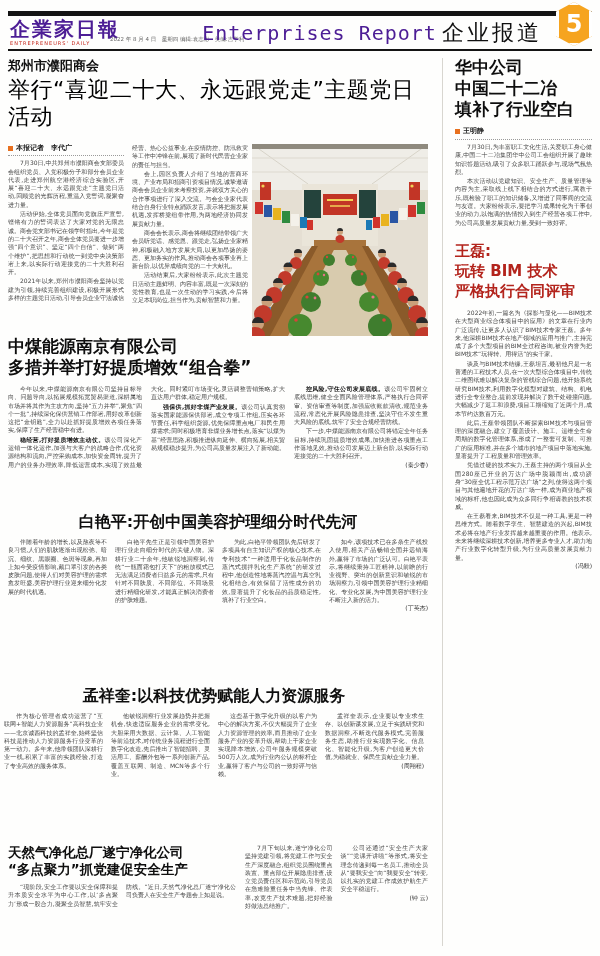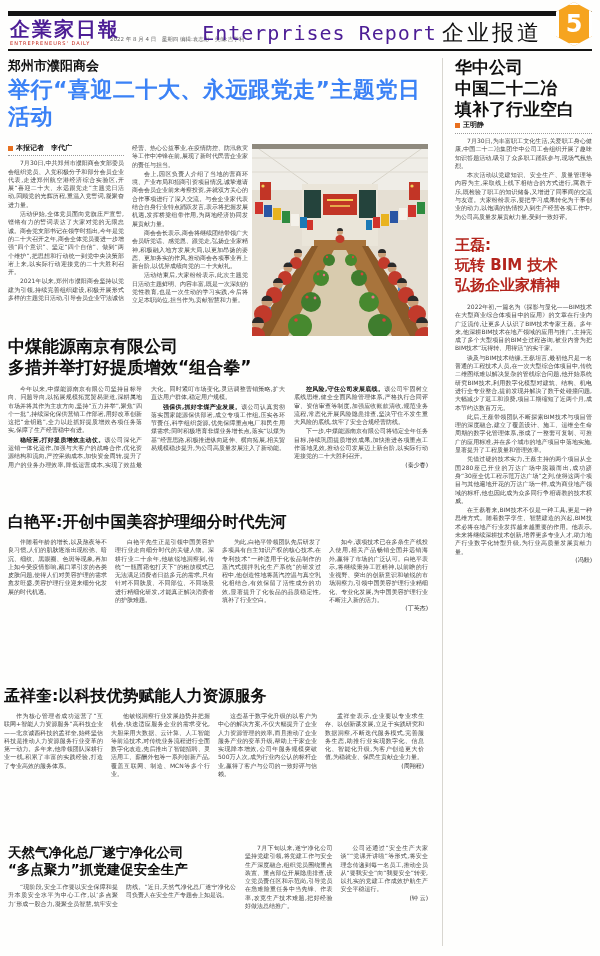--- a/index.html
+++ b/index.html
@@ -21,23 +21,23 @@
   .section-cn { color:#101010; font-size:22px; font-weight:400; letter-spacing:3px; }
   .page-badge {
     position:absolute; top:2px; right:8px; width:36px; height:44px;
     background:#f6a41f; border:3px solid #fff;
     clip-path:polygon(50% 0,100% 22%,100% 78%,50% 100%,0 78%,0 22%);
     display:flex; align-items:center; justify-content:center;
     color:#fff; font-size:24px; font-weight:900; z-index:5;
   }
   
   .kicker { font-size:13px; font-weight:900; color:#111; }
-  .headline-xl { font-size:22px; font-weight:700; color:#3b82f6; line-height:27px; letter-spacing:0.5px; margin-top:1px; }
+  .headline-xl { font-size:22px; font-weight:400; color:#000000; line-height:27px; letter-spacing:0.5px; margin-top:1px; }
   .headline-lg { font-size:17px; font-weight:900; color:#0e0e0e; line-height:21px; }
-  .headline-md { font-size:16px; font-weight:900; color:#0e0e0e; line-height:20px; }
+  .headline-md { font-size:16px; font-weight:900; color:#0e0e0e; line-height:20px;text-align:center; }
   .headline-sm { font-size:13.5px; font-weight:900; color:#0e0e0e; line-height:17px; }
   .body-text { font-size:6px; line-height:8.3px; color:#454545; text-align:justify; }
   .body-text p { text-indent:2em; margin-bottom:1px; }
   .lead-bold { font-weight:bold; color:#111; }
   .tail-byline { display:block; text-align:right; text-indent:0; color:#333; }
   .byline-row { display:flex; align-items:center; gap:3px; padding-bottom:3px; margin-bottom:3px;
     border-bottom:1px dotted #9a9a9a; }
   .byline-marker { width:5px; height:5px; background:#e8701f; flex:0 0 auto; }
   .byline-name { font-size:7px; font-weight:bold; color:#222; }
   .vrule { position:absolute; left:442px; top:58px; bottom:10px; width:1px; background:#d8d6d0; }
@@ -55,21 +55,21 @@
   
   .hrsec { position:absolute; left:4px; top:686px; width:420px; }
   .hr-body { margin-top:6px; column-count:4; column-gap:8px; height:122px; }
   
   .gas { position:absolute; left:8px; top:844px; width:420px; display:flex; gap:9px; }
   .gas-left { width:228px; }
   .gas-left-body { margin-top:5px; column-count:2; column-gap:8px; height:60px; }
   .gas-right { width:183px; column-count:2; column-gap:8px; height:104px; }
   
   .rcol { position:absolute; left:455px; top:57px; width:137px; }
-  .rt-byline { }
+  .rt-byline { margin-top:6px; }
   .rt-body { margin-top:2px; }
   .bim-head { margin-top:14px; color:#b3241c; font-size:15px; font-weight:900; line-height:20px; }
   .bim-body { margin-top:8px; }
 </style>
 </head>
 <body>
 
 <div class="page">
 
   <div class="topbar"></div>
@@ -297,21 +297,21 @@
       <div class="rt-body body-text">
         <p>7月30日,为丰富职工文化生活,关爱职工身心健康,中国二十二冶集团华中公司工会组织开展了趣味知识答题活动,吸引了众多职工踊跃参与,现场气氛热烈。</p>
         <p>本次活动以党建知识、安全生产、质量管理等内容为主,采取线上线下相结合的方式进行,寓教于乐,既检验了职工的知识储备,又增进了同事间的交流与友谊。大家纷纷表示,要把学习成果转化为干事创业的动力,以饱满的热情投入到生产经营各项工作中,为公司高质量发展贡献力量,受到一致好评。</p>
       </div>
     </div>
 
     <div>
       <div class="bim-head">
         <div>王磊:</div>
         <div>玩转 BIM 技术</div>
-        <div>弘扬企业家精神</div>
+        <div>严格执行合同评审</div>
       </div>
       <div class="bim-body body-text">
         <p>2022年初,一篇名为《探影与显化——BIM技术在大型商业综合体项目中的应用》的文章在行业内广泛流传,让更多人认识了BIM技术专家王磊。多年来,他深耕BIM技术在地产领域的应用与推广,主持完成了多个大型项目的BIM全过程咨询,被业内誉为把BIM技术“玩得转、用得活”的实干家。</p>
         <p>谈及与BIM技术结缘,王磊坦言,最初他只是一名普通的工程技术人员,在一次大型综合体项目中,传统二维图纸难以解决复杂的管线综合问题,他开始系统研究BIM技术,利用数字化模型对建筑、结构、机电进行全专业整合,提前发现并解决了数千处碰撞问题,大幅减少了返工和浪费,项目工期缩短了近两个月,成本节约达数百万元。</p>
         <p>此后,王磊带领团队不断探索BIM技术与项目管理的深度融合,建立了覆盖设计、施工、运维全生命周期的数字化管理体系,形成了一整套可复制、可推广的应用标准,并在多个城市的地产项目中落地实施,显著提升了工程质量和管理效率。</p>
         <p>凭借过硬的技术实力,王磊主持的两个项目从全国280座已开业的万达广场中脱颖而出,成功跻身“30座全优工程示范万达广场”之列,使得这两个项目与其他遍地开花的万达广场一样,成为商业地产领域的标杆,他也因此成为众多同行争相请教的技术权威。</p>
         <p><span>在王磊看来,BIM技术不仅是一种工具,更是一种思维方式。随着数字孪生、智慧建造的兴起,BIM技术必将在地产行业发挥越来越重要的作用。他表示,未来将继续深耕技术创新,培养更多专业人才,助力地产行业数字化转型升级,为行业高质量发展贡献力量。</span><span class="tail-byline">(冯毅)</span></p>
       </div>
     </div>
   </div>

